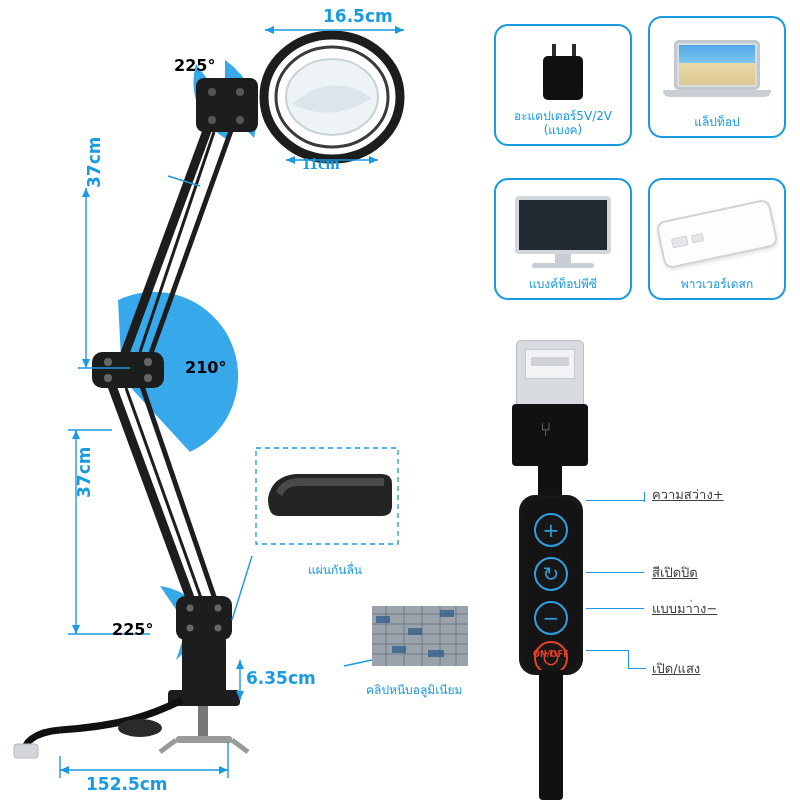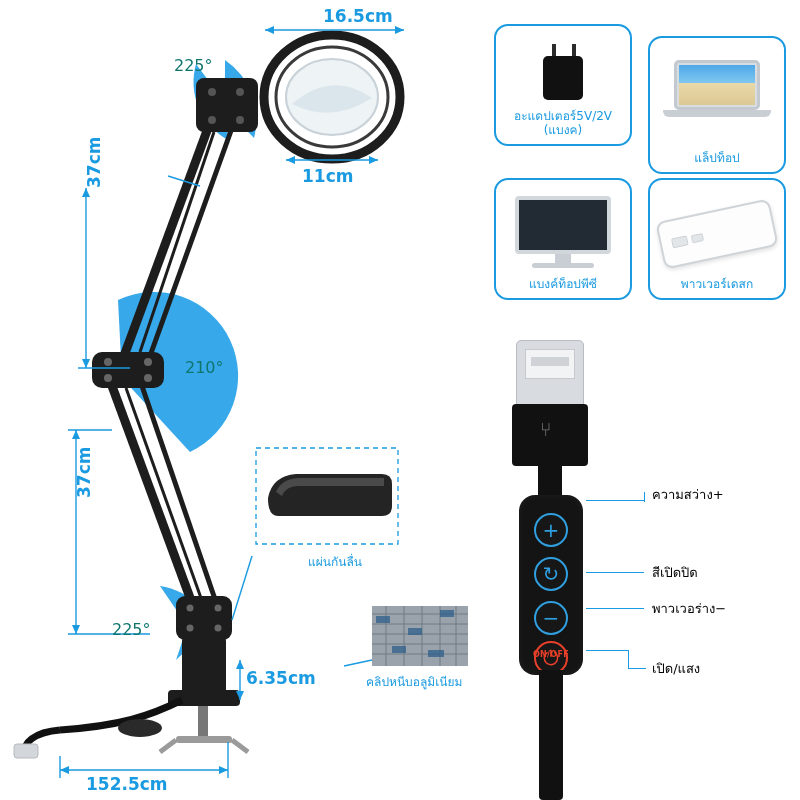--- a/index.html
+++ b/index.html
@@ -51,26 +51,26 @@
   .usb-cable-top{position:absolute;left:538px;top:462px;width:24px;height:42px;background:#111;}
 
   .ctrl-body{position:absolute;left:519px;top:495px;width:64px;height:180px;background:#141414;border-radius:16px;box-shadow:inset 0 0 8px rgba(255,255,255,.05);}
   .ctrl-cable-bottom{position:absolute;left:539px;top:670px;width:24px;height:130px;background:#111;border-radius:0 0 4px 4px;}
   .btn{position:absolute;left:50%;transform:translateX(-50%);width:34px;height:34px;border-radius:50%;border:2px solid #2f9fe0;box-sizing:border-box;display:flex;align-items:center;justify-content:center;color:#2f9fe0;font-size:20px;background:#171717;}
   .btn.power{border-color:#e8402a;color:#e8402a;}
   .onoff-text{position:absolute;left:50%;transform:translateX(-50%);top:155px;color:#e8402a;font-size:8px;font-weight:bold;letter-spacing:.3px;}
 
   .callout-line{position:absolute;background:#1a9ae0;height:1px;}
   .callout-vert{position:absolute;background:#1a9ae0;width:1px;}
-  .callout-text{position:absolute;color:#000000;font-size:13px;white-space:nowrap;}
+  .callout-text{position:absolute;color:#404040;font-size:13px;white-space:nowrap;text-decoration:underline;}
 
   
   .dim-text{position:absolute;color:#1a9ae0;font-size:17px;font-weight:bold;}
-  .ang-text{position:absolute;color:#0f766e;font-size:16px;font-weight:normal;}
-  .small-cap{position:absolute;color:#1a9ae0;font-size:12px;white-space:nowrap;}
+  .ang-text{position:absolute;color:#000000;font-size:16px;font-weight:bold;}
+  .small-cap{position:absolute;color:#1a9ae0;font-size:12px;white-space:nowrap;margin-top:8px;}
   svg{position:absolute;left:0;top:0;}
 </style>
 </head>
 <body>
 
 <svg width="800" height="800">
 
   <path d="M225 60 A72 72 0 0 1 254 138 L225 108 Z" fill="#2ca3e8" opacity="0.95"></path>
   <path d="M196 64 A66 66 0 0 0 228 140 L226 104 Z" fill="#2ca3e8" opacity="0.95"></path>
   <path d="M118 300 A76 76 0 0 1 190 452 L122 378 Z" fill="#2ca3e8" opacity="0.95"></path>
@@ -176,21 +176,21 @@
       <rect x="376" y="616" width="14" height="7"></rect>
         <rect x="408" y="628" width="14" height="7"></rect>
       <rect x="440" y="610" width="14" height="7"></rect>
         <rect x="392" y="646" width="14" height="7"></rect>
       <rect x="428" y="650" width="16" height="7"></rect>
     </g>
   </g>
 </svg>
 
 <div class="dim-text" style="left:323px;top:6px;">16.5cm</div>
-<div class="dim-text" style="left:302px;top:166px;">11cm</div>
+<div class="dim-text" style="left:302px;top:154px;font-family:Liberation Serif, serif;">11cm</div>
 <div class="ang-text" style="left:174px;top:56px;">225°</div>
 <div class="dim-text" style="left:84px;top:188px;transform:rotate(-90deg);transform-origin:left top;">37cm</div>
 <div class="ang-text" style="left:185px;top:358px;">210°</div>
 <div class="dim-text" style="left:74px;top:498px;transform:rotate(-90deg);transform-origin:left top;">37cm</div>
 <div class="ang-text" style="left:112px;top:620px;">225°</div>
 <div class="dim-text" style="left:246px;top:668px;">6.35cm</div>
 <div class="dim-text" style="left:86px;top:774px;">152.5cm</div>
 
 <div class="small-cap" style="left:308px;top:552px;">แผ่นกันลื่น</div>
 <div class="small-cap" style="left:366px;top:672px;">คลิปหนีบอลูมิเนียม</div>
@@ -200,21 +200,21 @@
     <div class="adapter-prong" style="left:56px;"></div>
     <div class="adapter-prong" style="left:76px;"></div>
     <div class="adapter-body"></div>
   </div>
   <div class="dev-caption">
     <div>อะแดปเตอร์5V/2V</div>
     <div>(แบงค)</div>
   </div>
 </div>
 
-<div class="dev-box" style="left:648px;top:36px;width:138px;height:138px;">
+<div class="dev-box" style="left:648px;top:16px;width:138px;height:122px;">
   <div class="dev-art">
     <div class="lap-screen">
         <div class="lap-pic"></div>
       </div>
     <div class="lap-base"></div>
   </div>
   <div class="dev-caption">
     <div>แล็ปท็อป</div>
   </div>
 </div>
@@ -261,18 +261,18 @@
 <div class="ctrl-cable-bottom"></div>
 
 <div class="callout-line" style="left:586px;top:500px;width:58px;"></div>
 <div class="callout-vert" style="left:644px;top:492px;height:10px;"></div>
 <div class="callout-text" style="left:652px;top:484px;">ความสว่าง+</div>
 
 <div class="callout-line" style="left:586px;top:572px;width:58px;"></div>
 <div class="callout-text" style="left:652px;top:562px;">สีเปิดปิด</div>
 
 <div class="callout-line" style="left:586px;top:608px;width:58px;"></div>
-<div class="callout-text" style="left:652px;top:598px;">พาวเวอร่าง−</div>
+<div class="callout-text" style="left:652px;top:598px;">แบบมา่าง−</div>
 
 <div class="callout-line" style="left:586px;top:650px;width:42px;"></div>
 <div class="callout-vert" style="left:628px;top:650px;height:18px;"></div>
 <div class="callout-line" style="left:628px;top:668px;width:18px;"></div>
 <div class="callout-text" style="left:652px;top:658px;">เปิด/แสง</div>
 
 </body></html>

